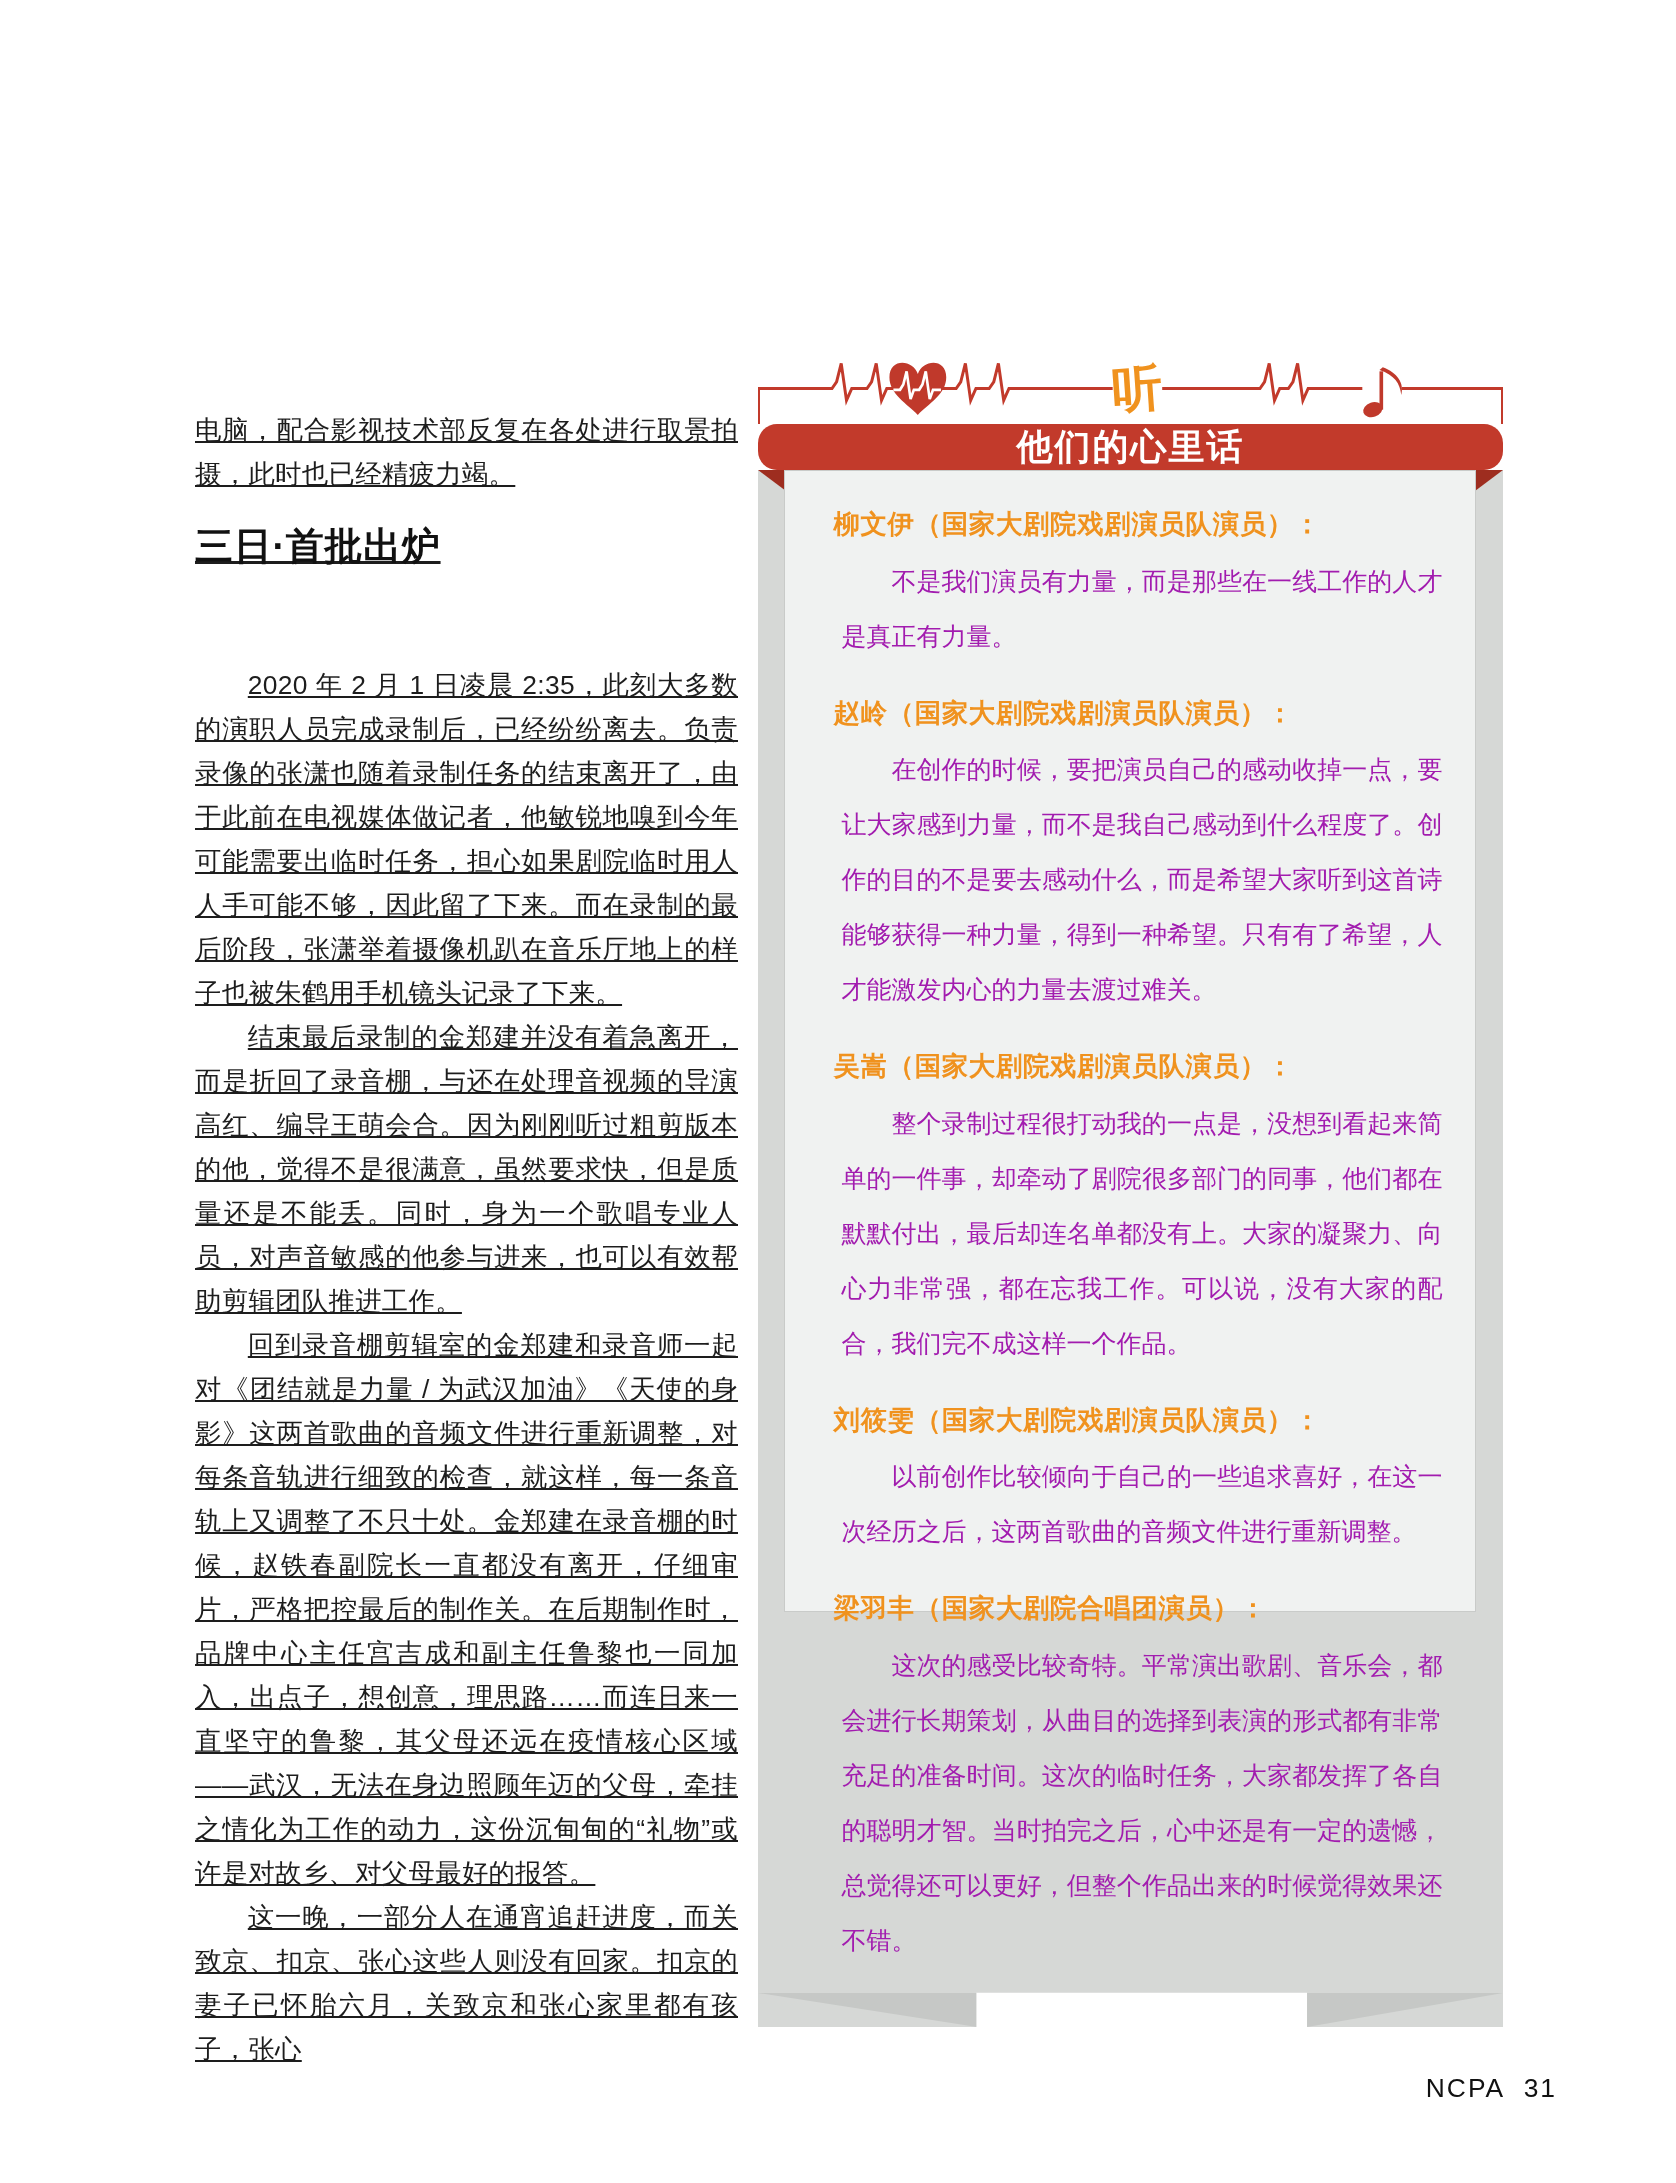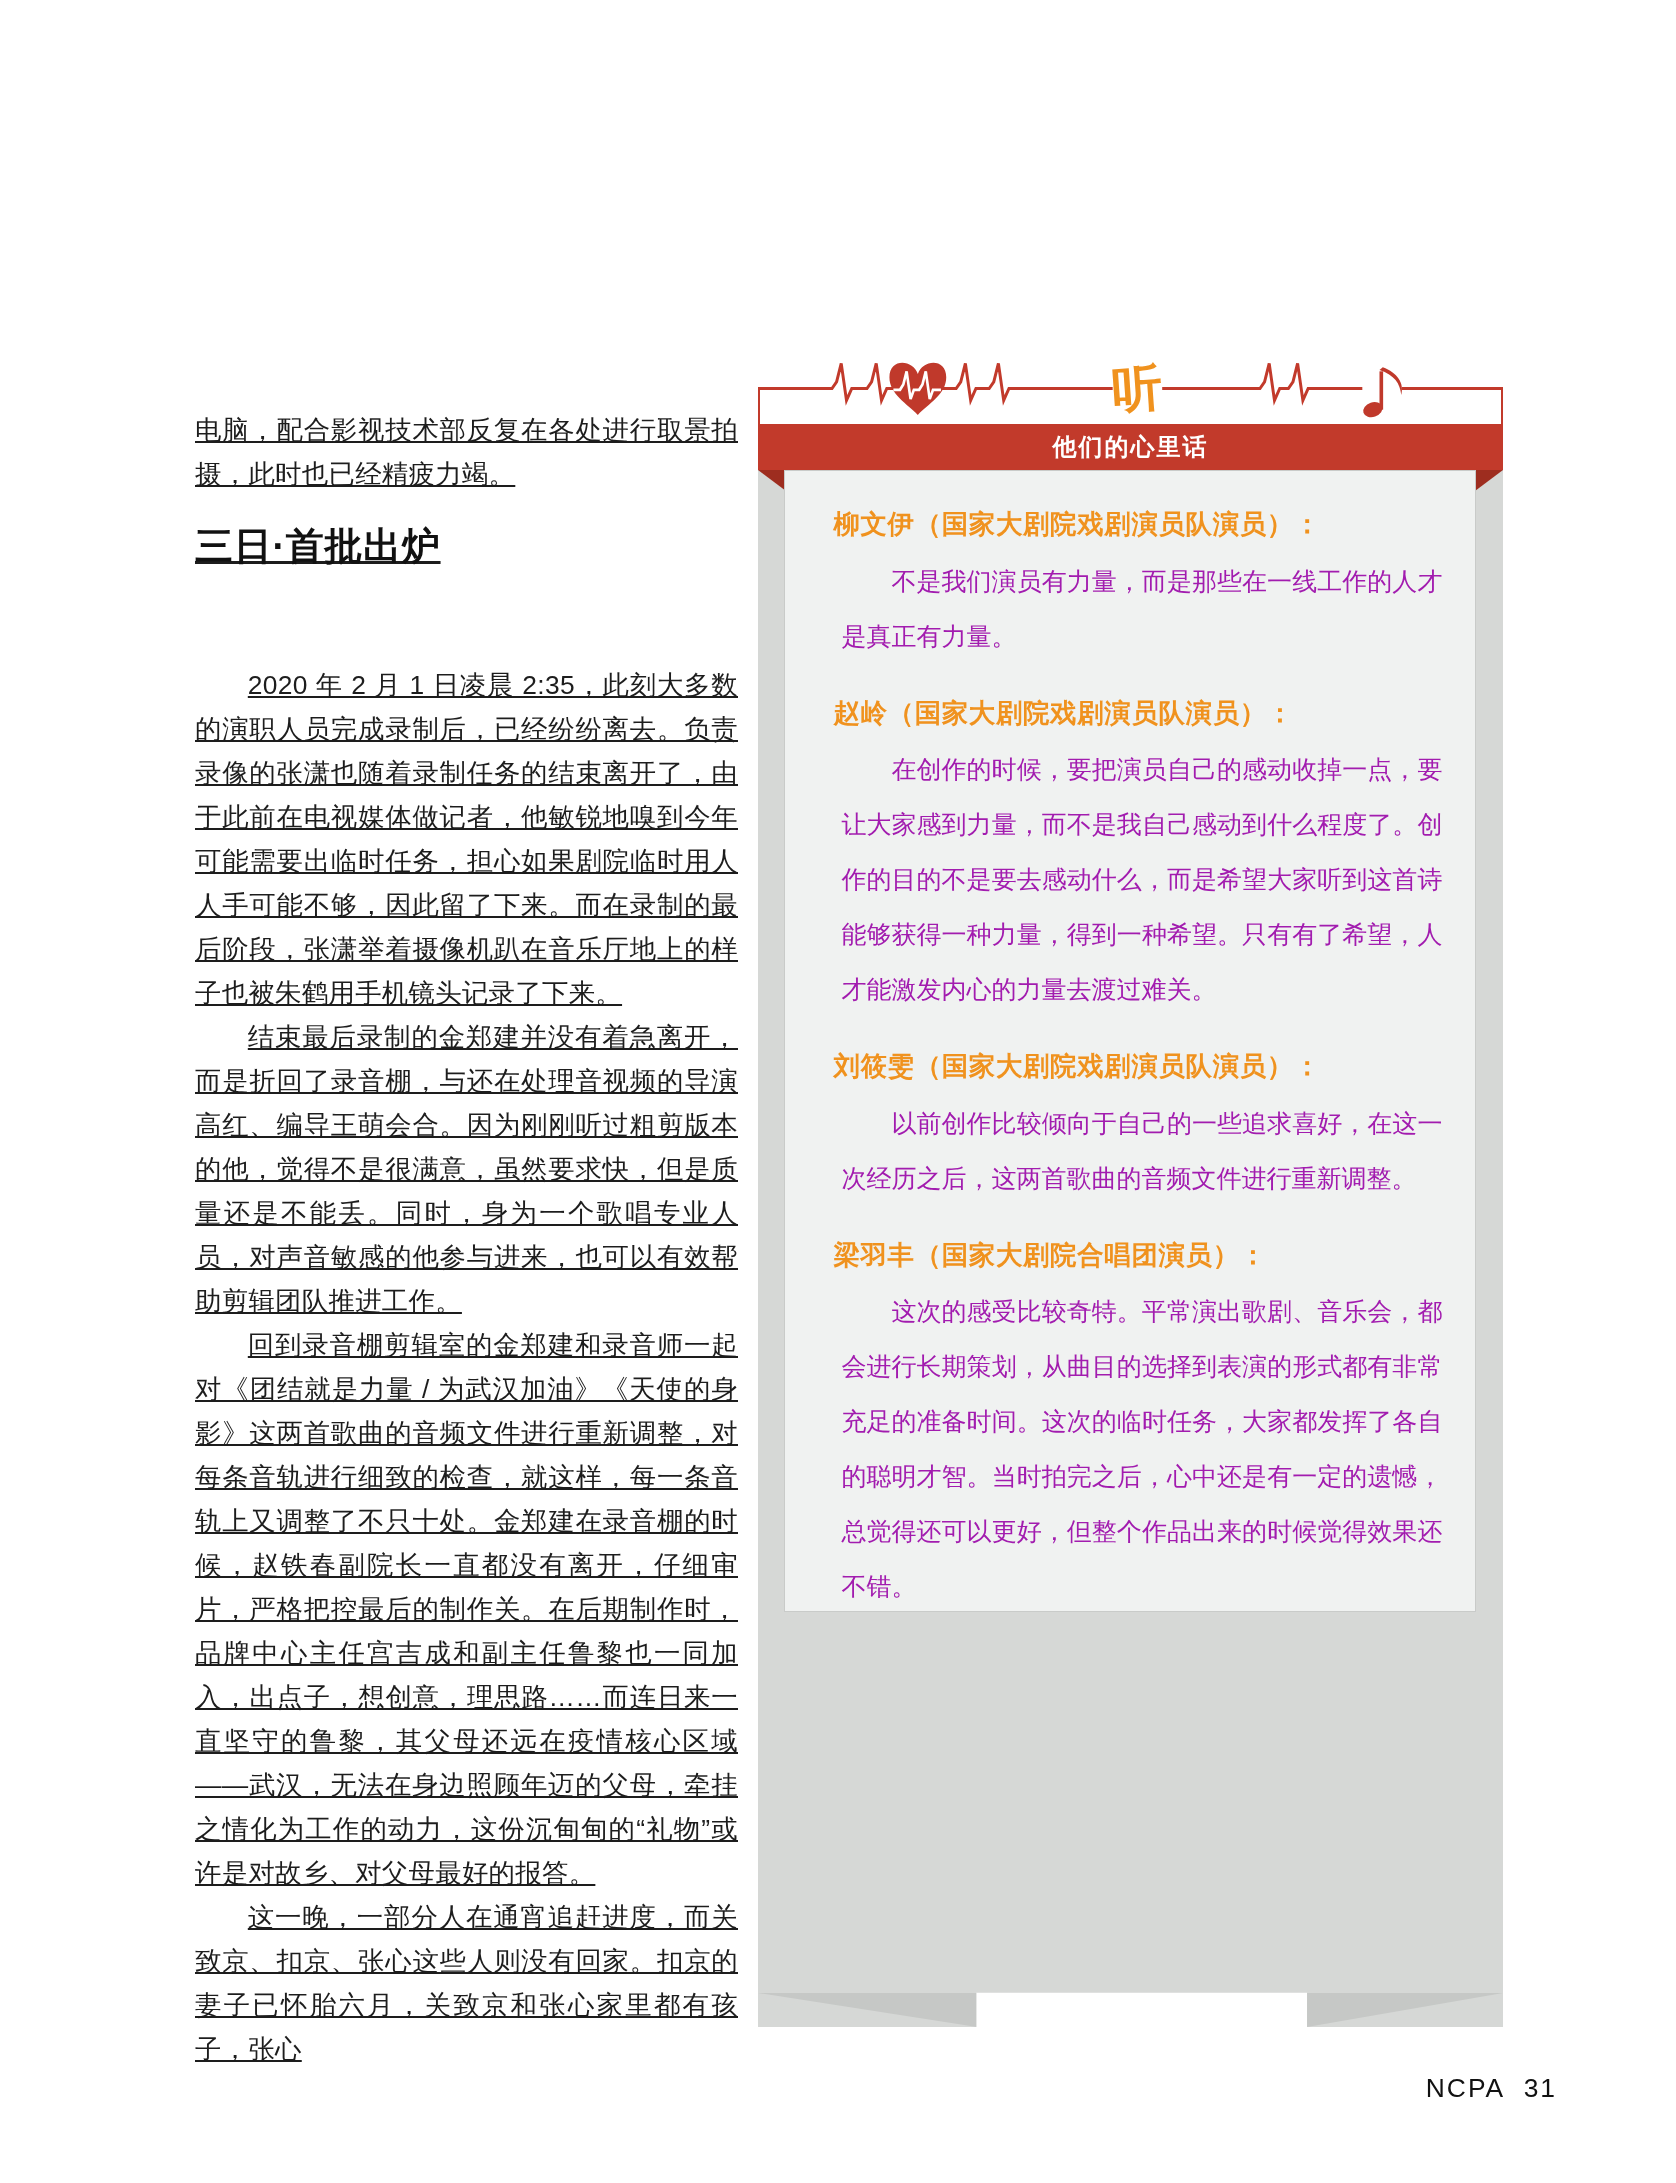--- a/index.html
+++ b/index.html
@@ -29,21 +29,21 @@
   
   .assembly{position:absolute;left:758px;top:388px;width:745px;}
   .ekg-svg{position:absolute;left:0;top:-42px;width:745px;height:85px;overflow:visible;}
   .band{
     height:36px;background:#ffffff;
     border-top:0 none;border-left:2px solid #c23a2b;border-right:2px solid #c23a2b;
     box-sizing:border-box;
   }
   .banner{
     height:46px;background:#c23a2b;color:#ffffff;font-weight:bold;
-    font-size:24px;line-height:46px;text-align:center;letter-spacing:2px;
+    font-size:36px;line-height:46px;text-align:center;letter-spacing:2px;border-radius:19px;
   }
   .backing{
     position:relative;width:745px;height:1557px;background:#d6d8d6;
     clip-path:polygon(0% 0%,100% 0%,100% 100%,73.7% 100%,73.7% 97.8%,29.3% 97.8%,29.3% 100%,0% 100%);
   }
   .fold{position:absolute;top:0;width:28px;height:21px;background:#9e2d1f;}
   .fold-left{left:0;clip-path:polygon(0 0,100% 0,100% 100%);}
   .fold-right{right:0;clip-path:polygon(0 0,100% 0,0 100%);}
   .tail-shade{position:absolute;bottom:0;height:34px;background:#c6c8c6;}
   .tail-shade.left{left:0;width:219px;clip-path:polygon(0 0,100% 0,100% 100%);}
@@ -124,20 +124,24 @@
         <div class="quote">
           <div class="q-head"><span>柳文伊</span><span>（国家大剧院戏剧演员队演员）：</span></div>
           <p class="q-text">不是我们演员有力量，而是那些在一线工作的人才是真正有力量。</p>
         </div>
 
         <div class="quote">
           <div class="q-head"><span>赵岭</span><span>（国家大剧院戏剧演员队演员）：</span></div>
           <p class="q-text">在创作的时候，要把演员自己的感动收掉一点，要让大家感到力量，而不是我自己感动到什么程度了。创作的目的不是要去感动什么，而是希望大家听到这首诗能够获得一种力量，得到一种希望。只有有了希望，人才能激发内心的力量去渡过难关。</p>
         </div>
 
+        <div class="quote">
+          <div class="q-head"><span>吴嵩</span><span>（国家大剧院戏剧演员队演员）：</span></div>
+          <p class="q-text">整个录制过程很打动我的一点是，没想到看起来简单的一件事，却牵动了剧院很多部门的同事，他们都在默默付出，最后却连名单都没有上。大家的凝聚力、向心力非常强，都在忘我工作。可以说，没有大家的配合，我们完不成这样一个作品。</p>
+        </div>
 
         <div class="quote">
           <div class="q-head"><span>刘筱雯</span><span>（国家大剧院戏剧演员队演员）：</span></div>
           <p class="q-text">以前创作比较倾向于自己的一些追求喜好，在这一次经历之后，这两首歌曲的音频文件进行重新调整。</p>
         </div>
 
         <div class="quote">
           <div class="q-head"><span>梁羽丰</span><span>（国家大剧院合唱团演员）：</span></div>
           <p class="q-text">这次的感受比较奇特。平常演出歌剧、音乐会，都会进行长期策划，从曲目的选择到表演的形式都有非常充足的准备时间。这次的临时任务，大家都发挥了各自的聪明才智。当时拍完之后，心中还是有一定的遗憾，总觉得还可以更好，但整个作品出来的时候觉得效果还不错。</p>
         </div>

